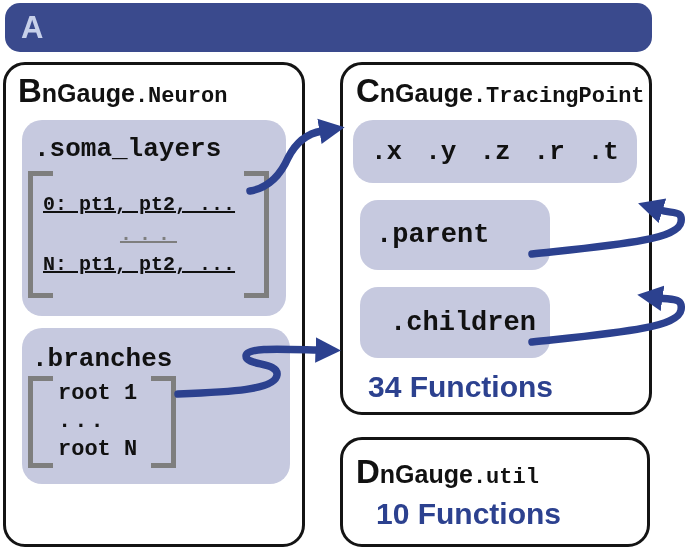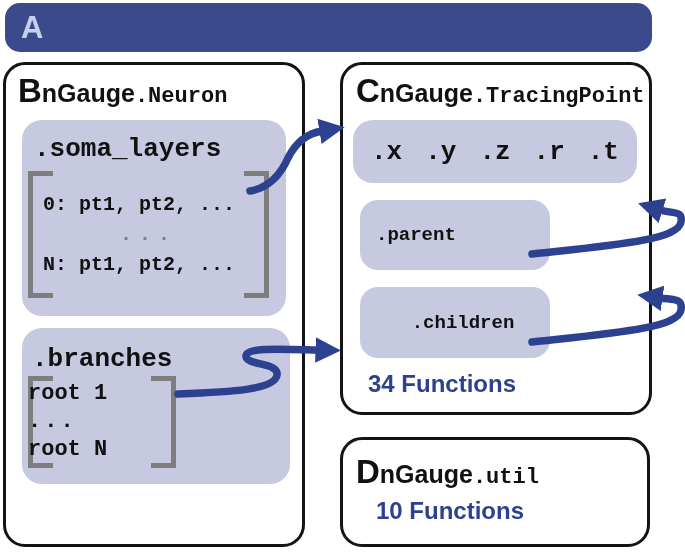--- a/index.html
+++ b/index.html
@@ -30,28 +30,28 @@
   .box-label{position:absolute;color:var(--ink);font-size:26px;white-space:nowrap;}
   
   .bracket{position:absolute;box-sizing:border-box;}
   .bracket::before{content:"";position:absolute;left:0;top:0;bottom:0;width:20px;
       border:5px solid var(--bracket-gray);border-right:none;}
   .bracket::after{content:"";position:absolute;right:0;top:0;bottom:0;width:20px;
       border:5px solid var(--bracket-gray);border-left:none;}
   .rows{position:absolute;left:0;right:0;top:0;bottom:0;display:flex;flex-direction:column;
       justify-content:center;}
   .row{color:var(--ink);font-size:20px;line-height:26px;white-space:pre;}
-  .soma-rows .row{padding-left:15px;}
+  .soma-rows .row{padding-left:15px;text-decoration:underline;}
   .soma-rows .dots{color:var(--bracket-gray);text-align:center;letter-spacing:7px;line-height:34px;padding-left:0;}
-  .branch-rows .row{font-size:22px;line-height:28px;}
+  .branch-rows .row{padding-left:30px;font-size:22px;line-height:28px;}
   .branch-rows .dots{letter-spacing:3px;}
-  .fn-count{position:absolute;color:var(--functions-text);font-size:24px;font-weight:700;white-space:nowrap;}
+  .fn-count{position:absolute;color:var(--functions-text);font-size:30px;font-weight:700;white-space:nowrap;}
   
   .fields{display:flex;justify-content:space-between;align-items:center;padding:0 18px;font-size:26px;color:var(--ink);}
-  .attr-box{display:flex;align-items:center;padding-left:16px;font-size:19px;color:var(--ink);}
+  .attr-box{display:flex;align-items:center;padding-left:16px;font-size:27px;color:var(--ink);}
   
   .arrows{position:absolute;left:0;top:0;pointer-events:none;}
   .arrows path.arrow{fill:none;stroke:var(--arrow);stroke-width:7.5;stroke-linecap:round;}
   .arrows marker path{fill:var(--arrow);}
 </style>
 </head>
 <body>
 
 <div class="canvas">
 

